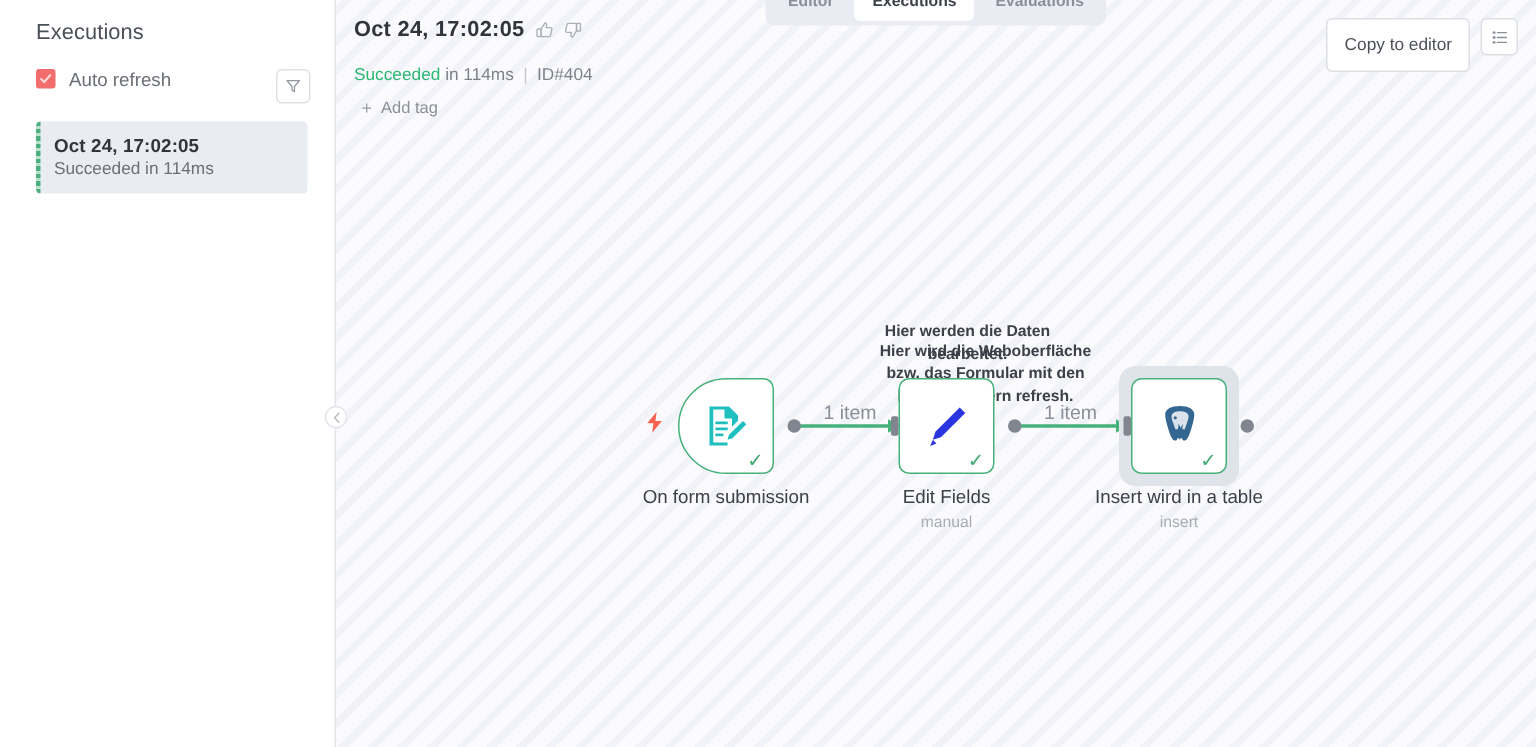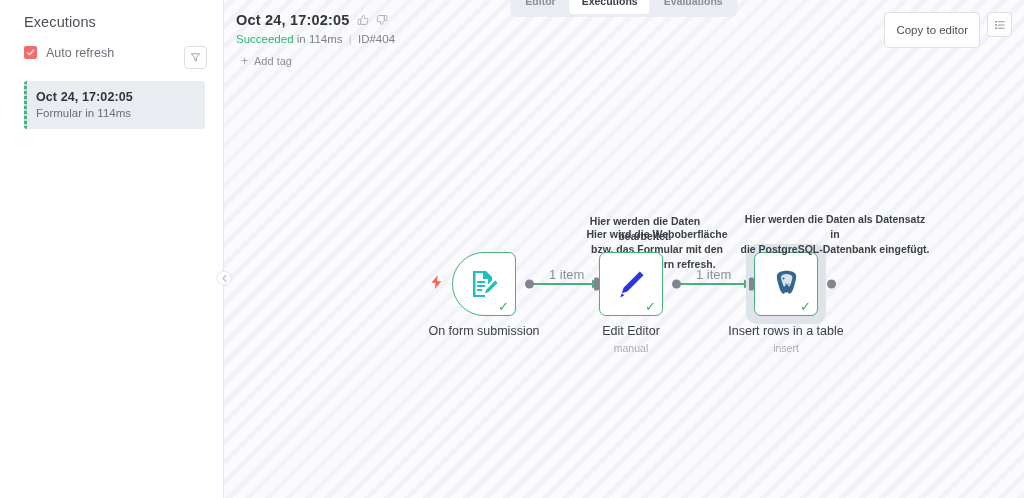--- a/index.html
+++ b/index.html
@@ -96,21 +96,21 @@
     padding: 6px 12px 7px; border-radius: 4px; white-space: nowrap;
     cursor: pointer;
   }
   .tab.active { background: #ffffff; color: #3c4048; }
 
   
   .exec-header { position: absolute; top: 12px; left: 12px; z-index: 4; }
   .eh-line1 { display: flex; align-items: center; gap: 7px; }
   .eh-title { font-size: 14.5px; font-weight: 700; color: #30343b; letter-spacing: .2px;}
   .eh-icon { cursor: pointer; display: flex; }
-  .eh-line2 { margin-top: 5px; font-size: 11.5px; color: #7d828a; }
+  .eh-line2 { margin-top: 16px; font-size: 11.5px; color: #7d828a; }
   .eh-ok { color: #2bb673; font-weight: 400; }
   .eh-sep { color: #c3c7cd; margin: 0 3px; }
   .add-tag {
     margin-top: 7px; display: inline-flex; align-items: center; gap: 6px;
     font-size: 11px; color: #8a8f98; padding: 3px 8px 3px 5px;
     border-radius: 4px; cursor: pointer;
   }
   .plus { font-size: 12px; color: #9aa0a8; line-height: 1; }
 
   
@@ -188,21 +188,21 @@
       <span class="filter-btn">
         <svg width="11" height="11" viewBox="0 0 14 14">
           <path d="M1.8 2.3 H12.2 L8 7.2 V11.6 L6 10.4 V7.2 Z" fill="none" stroke="#9297a0" stroke-width="1.1" stroke-linejoin="round"></path>
         </svg>
       </span>
     </div>
 
     <div class="exec-list">
       <div class="exec-item">
         <div class="exec-time">Oct 24, 17:02:05</div>
-        <div class="exec-status">Formular in 114ms</div>
+        <div class="exec-status">Succeeded in 114ms</div>
       </div>
     </div>
   </div>
 
   <div class="collapse-handle">
     <svg width="6" height="8" viewBox="0 0 6 8">
       <path d="M4.4 1 L1.6 4 L4.4 7" fill="none" stroke="#b9bec6" stroke-width="1.1" stroke-linecap="round" stroke-linejoin="round"></path>
     </svg>
   </div>
 
@@ -303,21 +303,21 @@
       <div class="node-wrap" style="left:375px; top:252px;">
         <div class="node-box">
           <span class="port-in"></span>
           <svg width="32" height="32" viewBox="0 0 32 32">
             <path d="M24.8 3.6 l3.7 3.7 -16.2 16.2 -5.4 1.7 1.7 -5.4 Z" fill="#2b35e0"></path>
             <path d="M6.9 25.2 l-1.8 4.2 4.2 -1.8 Z" fill="#2b35e0"></path>
           </svg>
           <span class="check">✓</span>
           <span class="dot-out"></span>
         </div>
-        <div class="node-label">Edit Editor</div>
+        <div class="node-label">Edit Fields</div>
         <div class="node-sublabel">manual</div>
       </div>
       <div class="annot" style="left:346px; top:214px; width:150px;">Hier werden die Daten
 bearbeitet.</div>
 
       <div class="node-wrap" style="left:530px; top:252px;">
         <div class="node-sel"></div>
         <div class="node-box">
           <span class="port-in"></span>
           <svg width="33" height="33" viewBox="0 0 32 32">
@@ -328,24 +328,22 @@
             <path d="M12.3 6.6 c1.2 -.5 2.5 -.7 3.7 -.7 1.3 0 2.6 .2 3.7 .7 1.3 .6 2 1.5 2 2.6
                      0 1.4 -.6 3.1 -1.2 4.8 -.5 1.4 -1 2.7 -1.3 3.6 h-1.6 l.5 -3.3 -1.6 2.4
                      -1.2 -2.6 -.5 3.5 h-1.6 c-.4 -1 -.9 -2.3 -1.4 -3.8 -.6 -1.6 -1.1 -3.2 -1.1 -4.6
                      0 -1.1 .7 -2 2 -2.6 z" fill="#fff" opacity="0.82"></path>
             <circle cx="13.1" cy="10.2" r="1.05" fill="#336791"></circle>
             <path d="M16 17.6 c.1 2.6 .2 5 .4 6.5 h-1 c-.2 -1.7 -.3 -4.1 -.3 -6.5 z" fill="#336791"></path>
           </svg>
           <span class="check">✓</span>
           <span class="dot-out"></span>
         </div>
-        <div class="node-label">Insert rows in a table</div>
+        <div class="node-label">Insert wird in a table</div>
         <div class="node-sublabel">insert</div>
       </div>
-      <div class="annot" style="left:516px; top:212px; width:190px;">Hier werden die Daten als Datensatz in
-die PostgreSQL-Datenbank eingefügt.</div>
 
       <div class="conn-label" style="left:325px; top:267px;">1 item</div>
       <div class="conn-label" style="left:472px; top:267px;">1 item</div>
     </div>
 
   </div>
 </div>
 
 </body></html>

